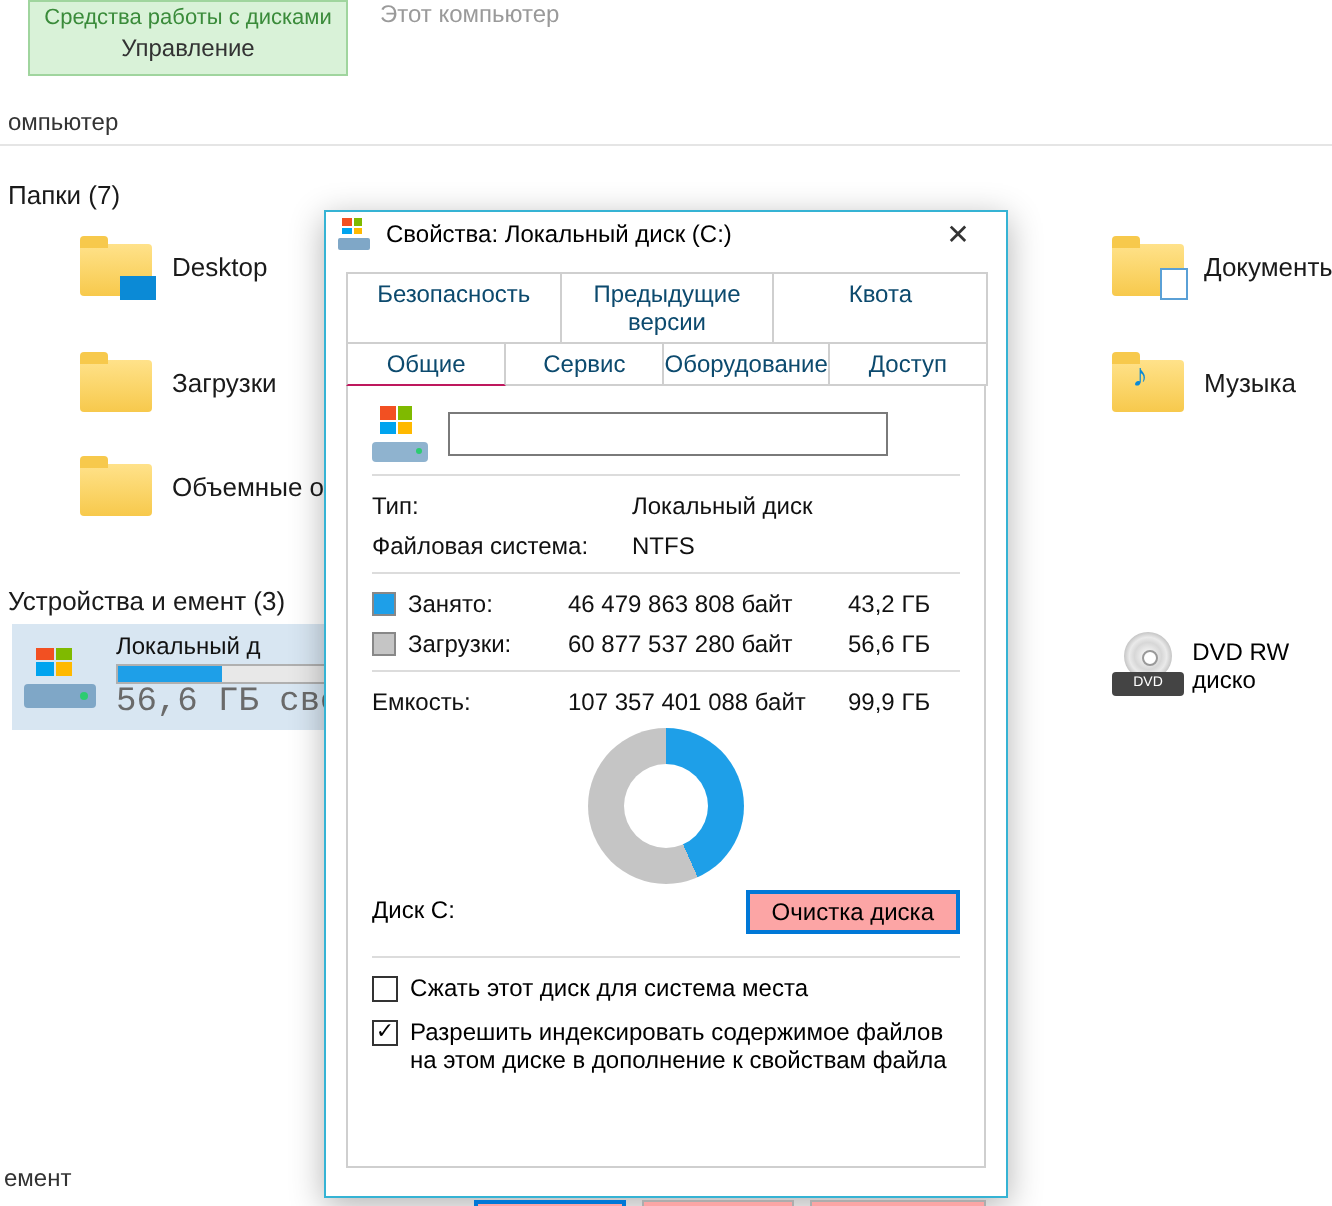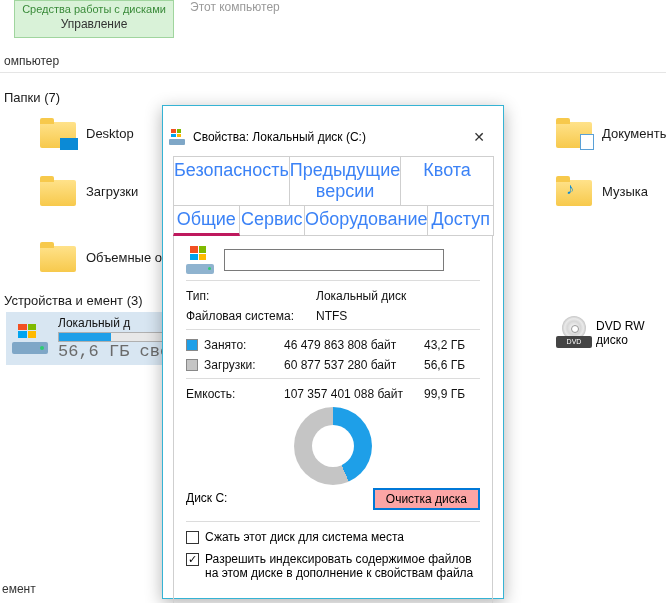--- a/index.html
+++ b/index.html
@@ -69,21 +69,21 @@
   .folder-docs .page {
     position:absolute; right:-2px; bottom:-2px; width:14px; height:16px;
     background:#fff; border:1px solid #5aa0d6;
   }
   .folder-item .label { font-size:13px; color:#1a1a1a; }
 
   .fi-desktop   { left:40px;  top:118px; }
   .fi-docs      { left:556px; top:118px; }
   .fi-downloads { left:40px;  top:176px; }
   .fi-music     { left:556px; top:176px; }
-  .fi-volume    { left:40px;  top:242px; }
+  .fi-volume    { left:40px;  top:228px; }
 
   
   .drive-item { position:absolute; left:40px; top:318px; display:flex; gap:10px; align-items:center; width:240px;}
   .drive-item.selected { background:#d8e6f2; padding:4px 6px; left:6px; top:312px; width:270px;}
   .drive-icon { width:36px; height:30px; position:relative; }
   .drive-icon .body { position:absolute; bottom:0; width:36px; height:12px; background:#7fa7c7; border-radius:2px;}
   .drive-icon .body::after{content:"";position:absolute;left:28px;top:4px;width:4px;height:4px;background:#2dcc70;border-radius:50%;}
   .drive-icon .win { position:absolute; left:6px; top:0; width:18px; height:14px; display:grid; grid-template-columns:1fr 1fr; grid-template-rows:1fr 1fr; gap:1px;}
   .drive-icon .win span:nth-child(1){background:#f25022;}
   .drive-icon .win span:nth-child(2){background:#7fba00;}
@@ -108,48 +108,48 @@
   .dialog {
     position:absolute;
     left:162px; top:105px;
     width:342px; height:494px;
     background:#fff;
     border:1px solid #35b3d4;
     box-shadow:0 4px 16px rgba(0,0,0,.3);
     display:flex; flex-direction:column;
   }
   .dlg-title {
-    height:30px; display:flex; align-items:center; padding:0 6px; gap:8px;margin-top:20px;
+    height:30px; display:flex; align-items:center; padding:0 6px; gap:8px;
   }
   .dlg-title .di { width:16px; height:16px; position:relative;}
   .dlg-title .di .body{position:absolute;bottom:0;width:16px;height:6px;background:#7fa7c7;border-radius:1px;}
   .dlg-title .di .w{position:absolute;left:2px;top:0;width:10px;height:8px;display:grid;grid-template-columns:1fr 1fr;grid-template-rows:1fr 1fr;gap:1px;}
   .dlg-title .di .w span:nth-child(1){background:#f25022;}
   .dlg-title .di .w span:nth-child(2){background:#7fba00;}
   .dlg-title .di .w span:nth-child(3){background:#00a4ef;}
   .dlg-title .di .w span:nth-child(4){background:#ffb900;}
   .dlg-title .txt { flex:1; font-size:12px; }
   .dlg-close {
     width:36px; height:22px; display:flex; align-items:center; justify-content:center;
     font-size:14px; color:#333;
   }
 
   .dlg-body { padding:8px 10px 8px 10px; position:relative; flex:1; }
 
   
   .tab-row { display:flex; }
   .tab {
     border:1px solid #cfcfcf; border-bottom:none;
-    padding:3px 0; font-size:18px; text-align:center;
-    background:#fff; color:#3b82f6;
+    padding:3px 0; font-size:12px; text-align:center;
+    background:#fff; color:#0c4a6e;
     margin-right:-1px;
   }
   .tab-row.top .tab { flex:1; }
   .tab-row.bottom .tab { flex:1; }
-  .tab.active { background:#fff; position:relative; z-index:2; border-bottom:3px solid #be185d;}
+  .tab.active { background:#fff; position:relative; z-index:2; border-bottom:1px solid #be185d;}
   .tab-panel {
     border:1px solid #cfcfcf;
     margin-top:-1px;
     height:392px;
     padding:10px 12px;
     position:relative;
   }
 
   .row { display:flex; align-items:center; font-size:12px; margin-bottom:6px; }
   .row .k { width:130px; color:#111;}

